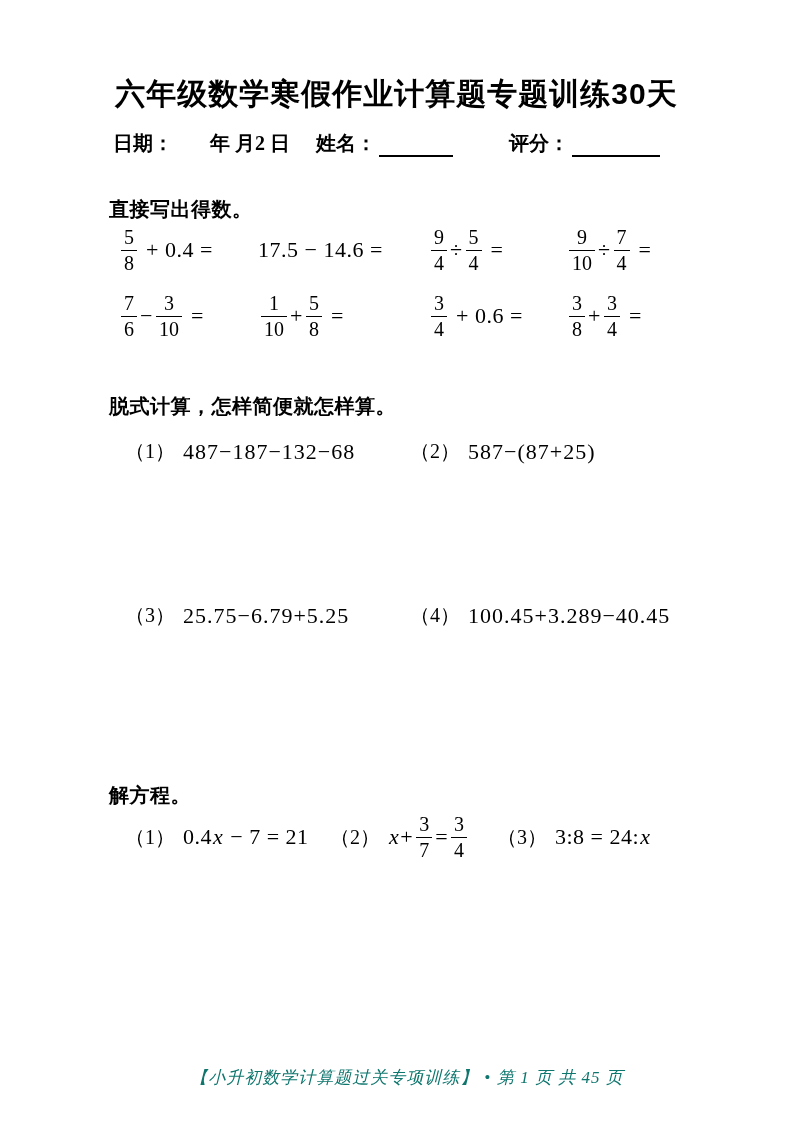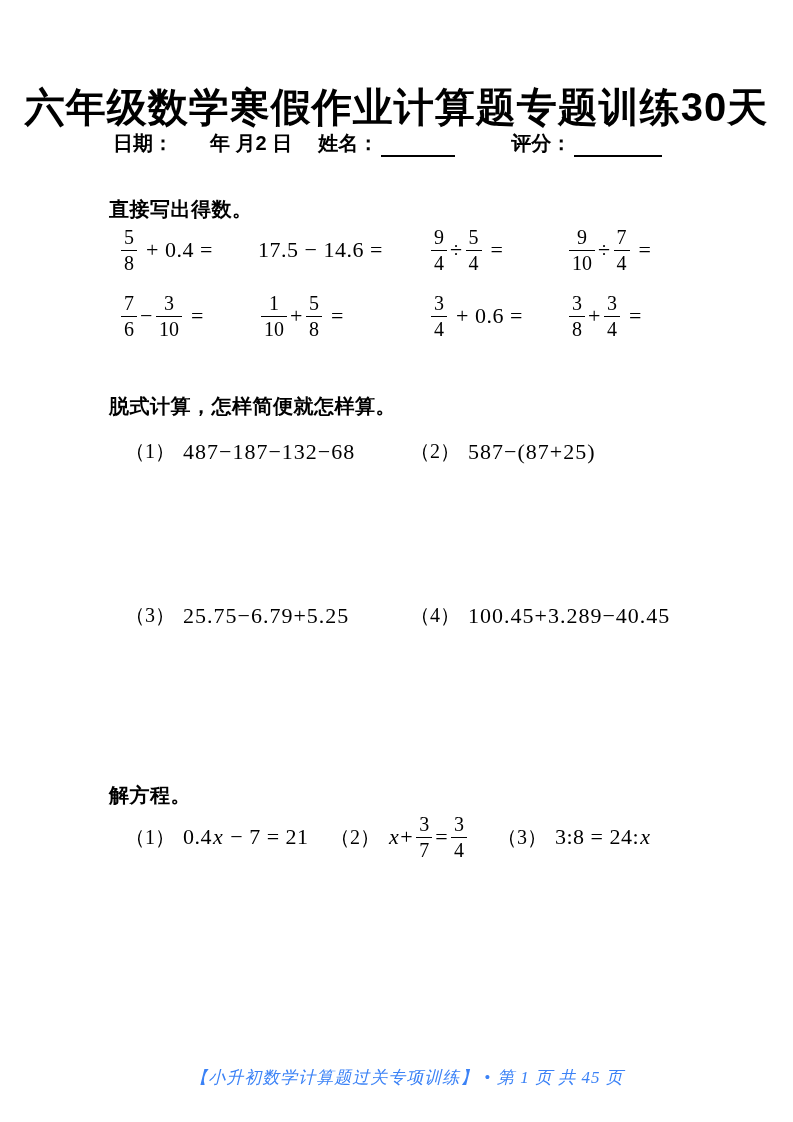--- a/index.html
+++ b/index.html
@@ -2,26 +2,26 @@
 <html><head>
 <meta charset="utf-8">
 <style>
   html,body{margin:0;padding:0;background:#ffffff;}
   body{width:793px;height:1122px;position:relative;color:#000;
        font-family:"Liberation Sans",sans-serif;overflow:hidden;}
   .page{position:absolute;inset:0;background:#fff;}
 
   
   .title{position:absolute;top:56px;left:0;right:0;text-align:center;
-         font-size:40px;font-weight:700;letter-spacing:1px;line-height:1.2;}
+         font-size:30px;font-weight:700;letter-spacing:1px;line-height:1.2;}
 
   
   .info-line{position:absolute;top:130px;left:113px;right:40px;
              font-size:20px;font-weight:700;display:flex;align-items:flex-end;
-             white-space:pre;}
+             white-space:pre;font-family:Liberation Serif, serif;}
   .info-mid{margin-left:37px;}
   .info-name{margin-left:26px;}
   .info-score{margin-left:56px;}
   .blank-line{display:inline-block;height:1.05em;border-bottom:2px solid #000;
               margin-left:3px;}
   .name-line{width:74px;}
   .score-line{width:88px;}
 
   
   .sec-heading{position:absolute;left:97px;margin:12px;font-size:20px;
@@ -57,21 +57,21 @@
   .pexpr{font-family:"Liberation Serif",serif;font-size:22px;
          letter-spacing:1px;white-space:pre;}
 
   
   .eq-row{position:absolute;top:806px;left:125px;display:grid;
           grid-template-columns:205px 167px auto;align-items:center;height:62px;}
 
   
   .footer{position:absolute;top:1046px;left:0;right:0;text-align:center;
           font-family:"Liberation Serif",serif;font-style:italic;
-          font-size:17px;color:#3b82f6;letter-spacing:1px;white-space:pre;}
+          font-size:17px;color:#0f766e;letter-spacing:1px;white-space:pre;}
   .footer .sep{margin:0 6px;}
 </style>
 </head>
 <body>
 
 <div class="page">
 
   <h1 class="title">六年级数学寒假作业计算题专题训练30天</h1>
 
   <div class="info-line">

